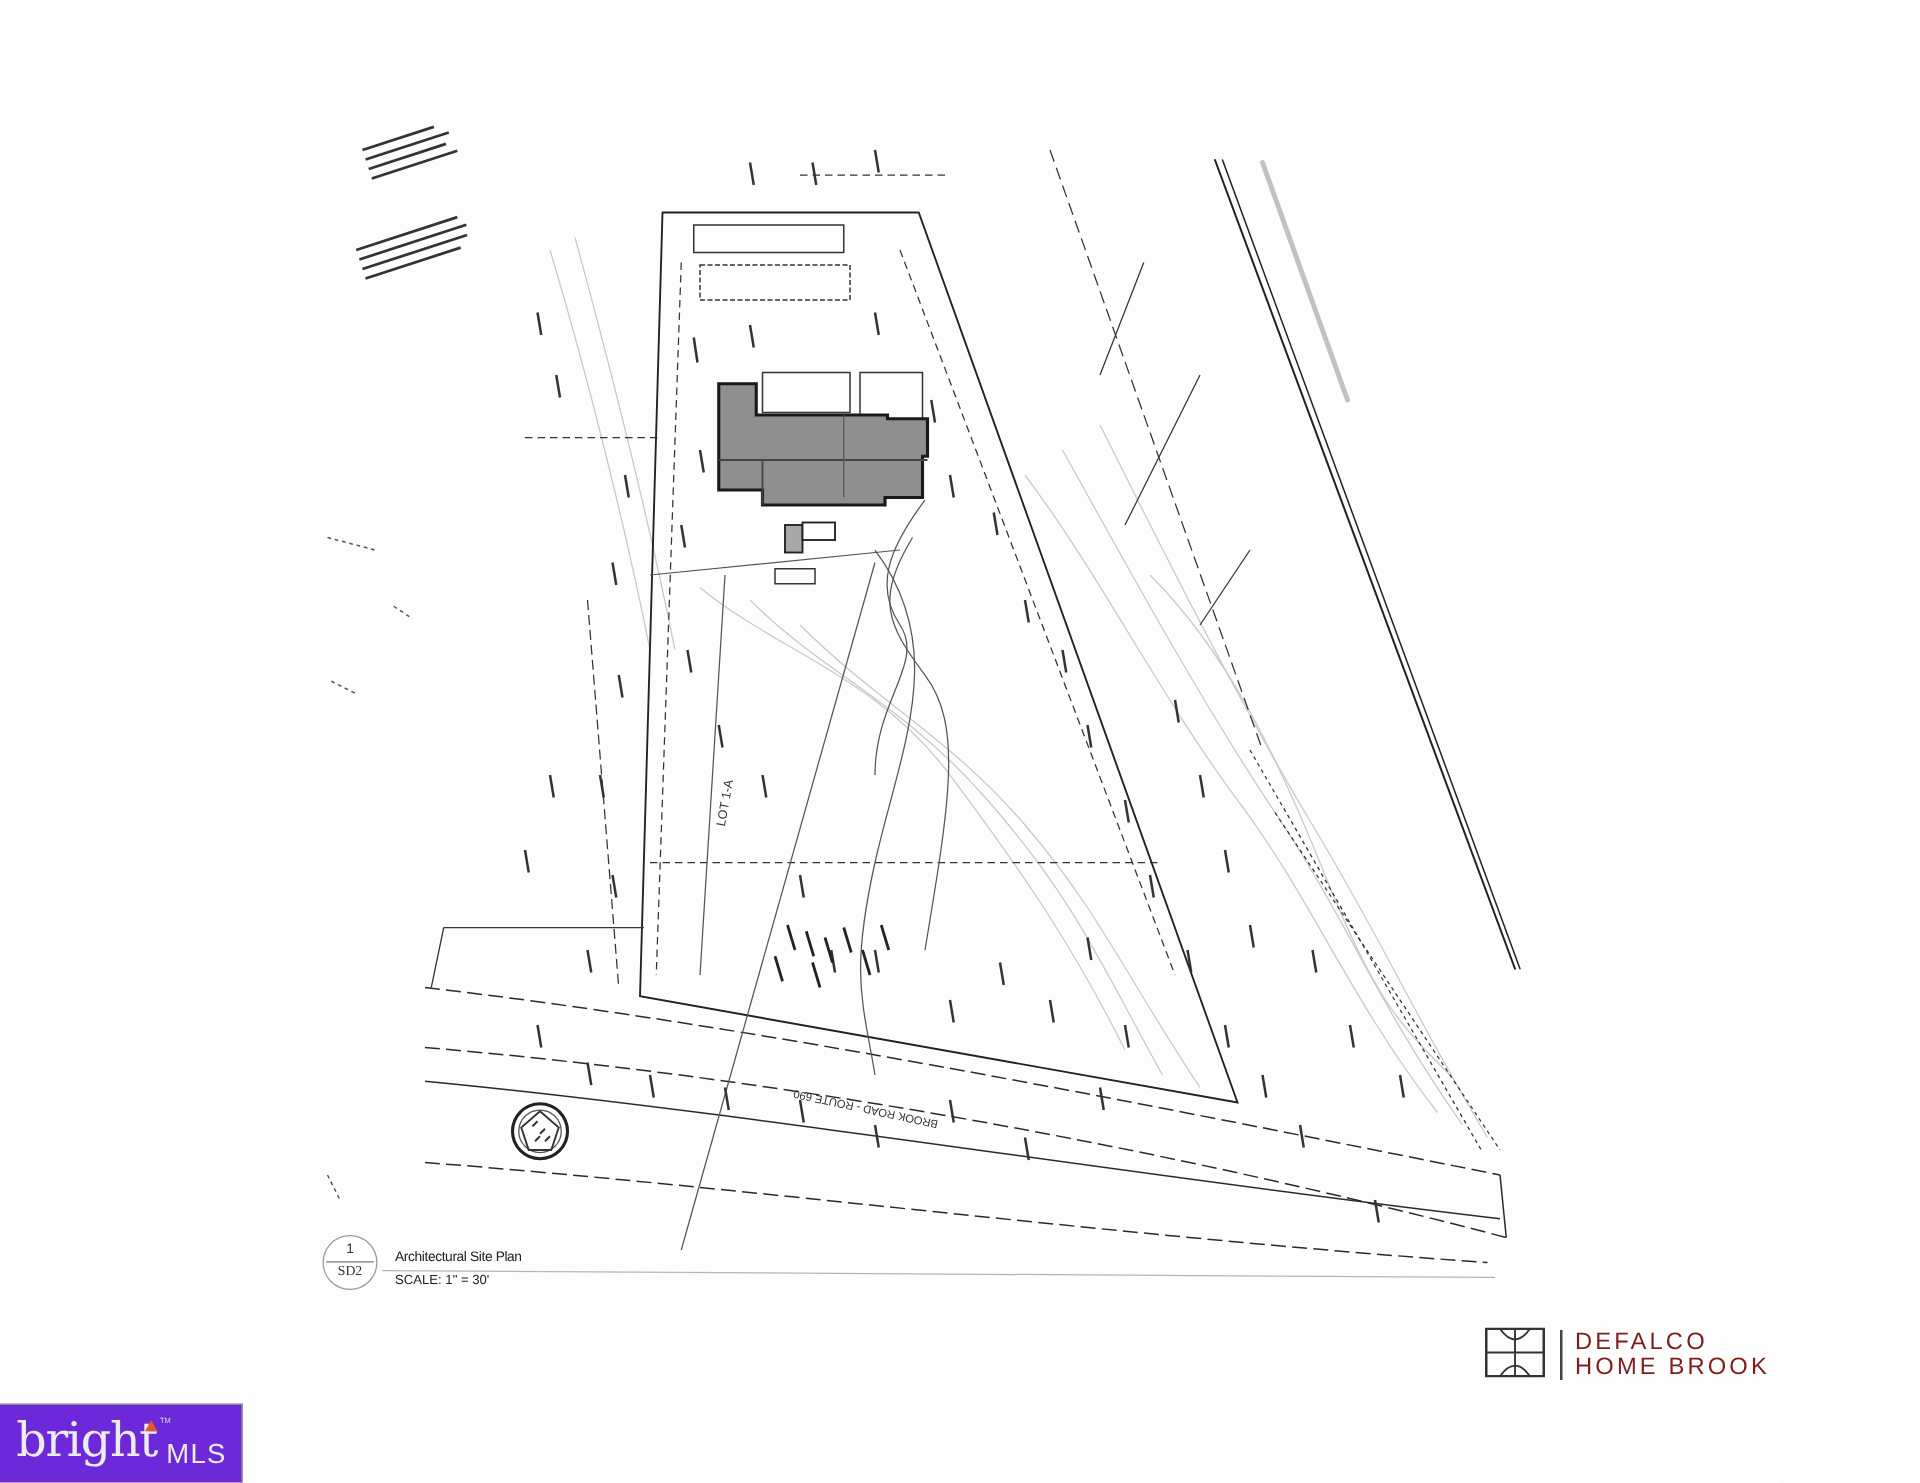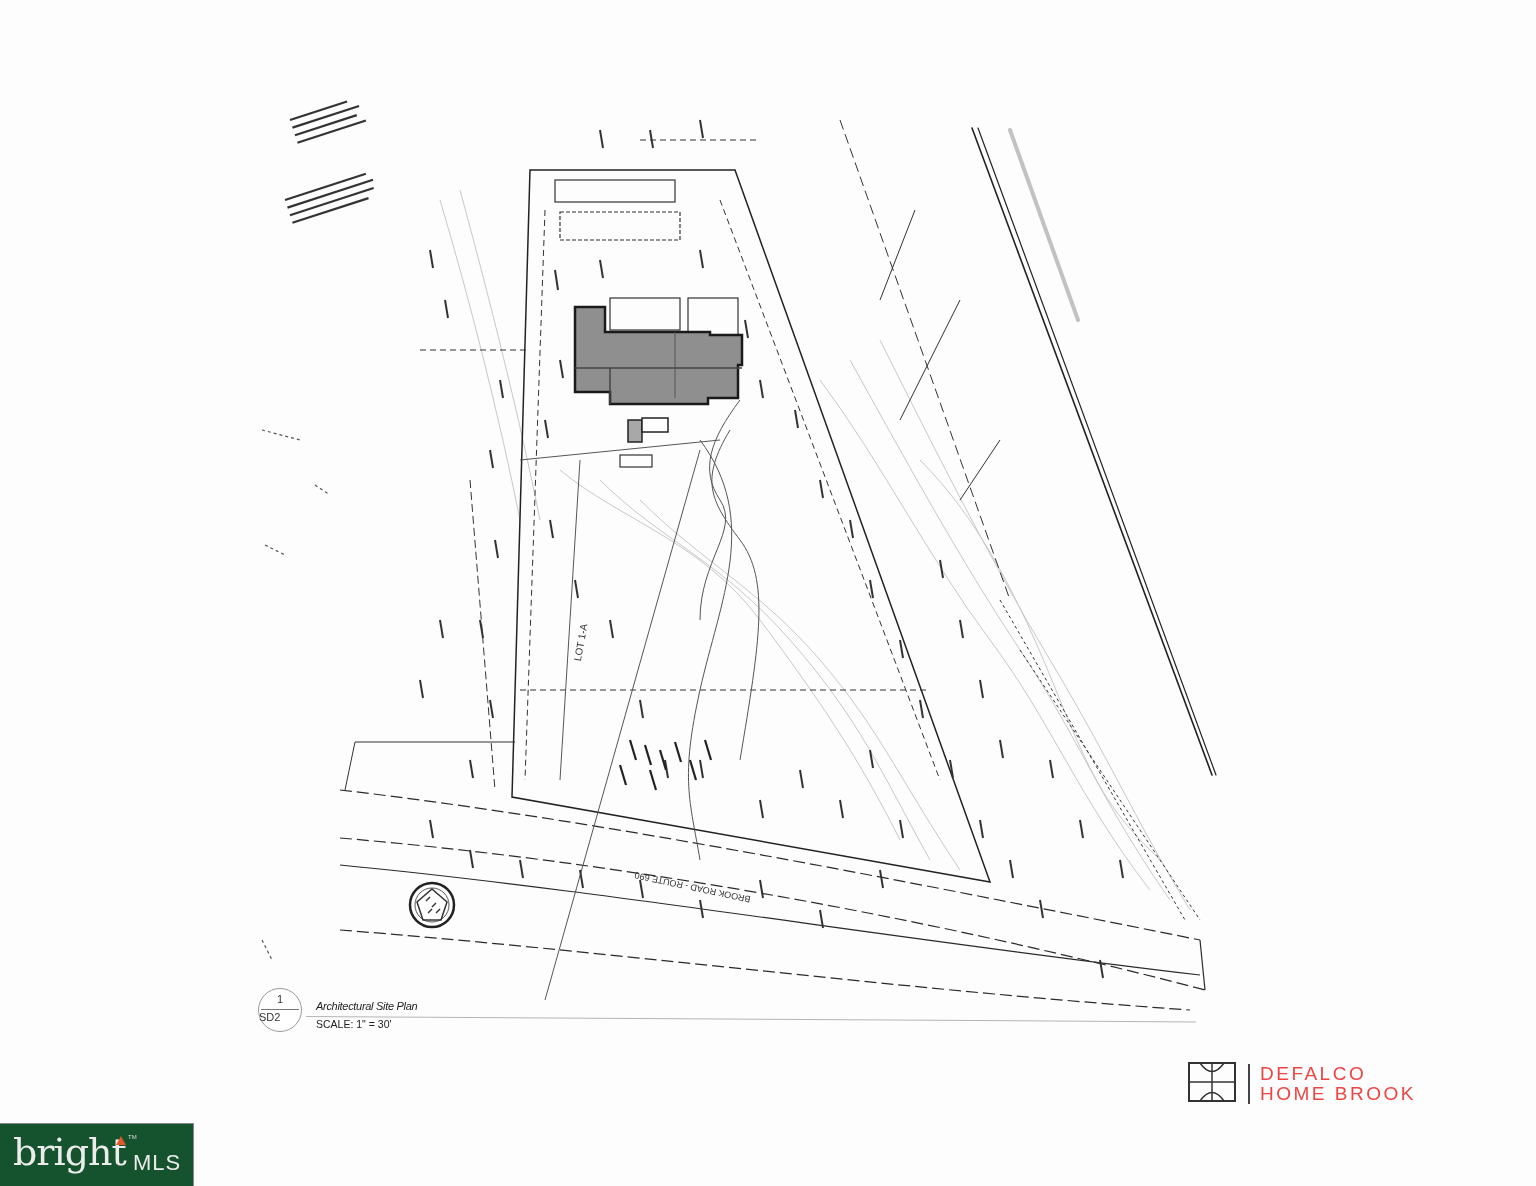--- a/index.html
+++ b/index.html
@@ -4,31 +4,31 @@
 <style>
   html, body { margin: 0; padding: 0; background: #ffffff; }
   body { width: 1536px; height: 1186px; position: relative; overflow: hidden;
          font-family: "Liberation Sans", sans-serif; }
   .sheet { position: absolute; left: 0; top: 0; width: 1536px; height: 1186px; background: #fdfdfd; }
   svg.plan { position: absolute; left: 0; top: 0; }
   .title-block { position: absolute; left: 258px; top: 988px; width: 940px; height: 50px; }
   .detail-bubble { position: absolute; left: 0; top: 0; width: 42px; height: 42px; border: 1.5px solid #9a9a9a;
                    border-radius: 50%; background: #fff; }
   .detail-bubble .num { position: absolute; left: 0; right: 0; top: 4px; text-align: center; font-size: 11px; color: #333; }
-  .detail-bubble .sheet-id { position: absolute; left: 0; right: 0; top: 22px; font-size: 11px; color: #333; }
+  .detail-bubble .sheet-id { position: absolute; left: 0; right: 0; top: 22px; text-align: center; font-size: 11px; color: #333; font-family: Liberation Serif, serif; }
   .detail-bubble .divider { position: absolute; left: 2px; right: 2px; top: 20px; height: 1px; background: #777; }
-  .title-text { position: absolute; left: 58px; top: 12px; font-size: 11px; color: #222; letter-spacing: -0.3px; font-style: italic; }
+  .title-text { position: absolute; left: 58px; top: 12px; font-size: 11px; color: #222; letter-spacing: -0.3px; }
   .scale-text { position: absolute; left: 58px; top: 30px; font-size: 10.5px; color: #222; }
   .title-line { position: absolute; left: 48px; top: 28px; width: 890px; height: 1px; background: #b5b5b5; transform: rotate(0.35deg); transform-origin: left; }
   .brand { position: absolute; left: 1186px; top: 1058px; height: 56px; width: 260px; }
   .brand-logo { position: absolute; left: 2px; top: 4px; width: 48px; height: 40px; }
   .brand-bar { position: absolute; left: 62px; top: 6px; width: 2px; height: 40px; background: #444; }
-  .brand-name { position: absolute; left: 74px; top: 6px; font-size: 19px; letter-spacing: 2.5px; color: #ef4444; line-height: 20px; }
+  .brand-name { position: absolute; left: 74px; top: 6px; font-size: 19px; letter-spacing: 2.5px; color: #7f1d1d; line-height: 20px; }
   .brand-name div { white-space: nowrap; }
-  .watermark { position: absolute; left: 0; top: 1123px; width: 193px; height: 63px; background: #14532d; border-top: 1px solid #888; border-right: 1px solid #888; }
+  .watermark { position: absolute; left: 0; top: 1123px; width: 193px; height: 63px; background: #6d28d9; border-top: 1px solid #888; border-right: 1px solid #888; }
   .wm-bright { position: absolute; left: 13px; top: 6px; font-family: "DejaVu Serif", serif; font-size: 38px; color: #ececec; letter-spacing: -1px; }
   .wm-mls { position: absolute; left: 133px; top: 26px; font-size: 22px; color: #ececec; letter-spacing: 1px; }
   .wm-tm { position: absolute; left: 128px; top: 10px; font-size: 6px; color: #ddd; }
   .wm-spark { position: absolute; left: 116px; top: 12px; width: 0; height: 0; border-left: 5px solid transparent; border-right: 5px solid transparent; border-bottom: 9px solid #e2572b; }
   .lbl { position: absolute; font-size: 9px; color: #333; white-space: nowrap; transform-origin: left top; }
 </style>
 </head>
 <body>
 
 <div class="sheet">

